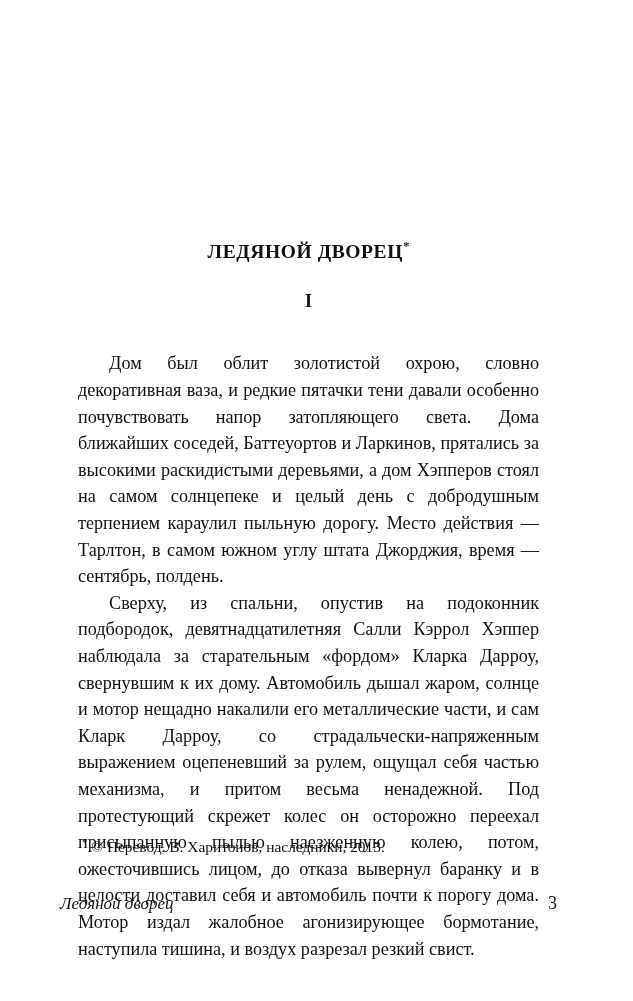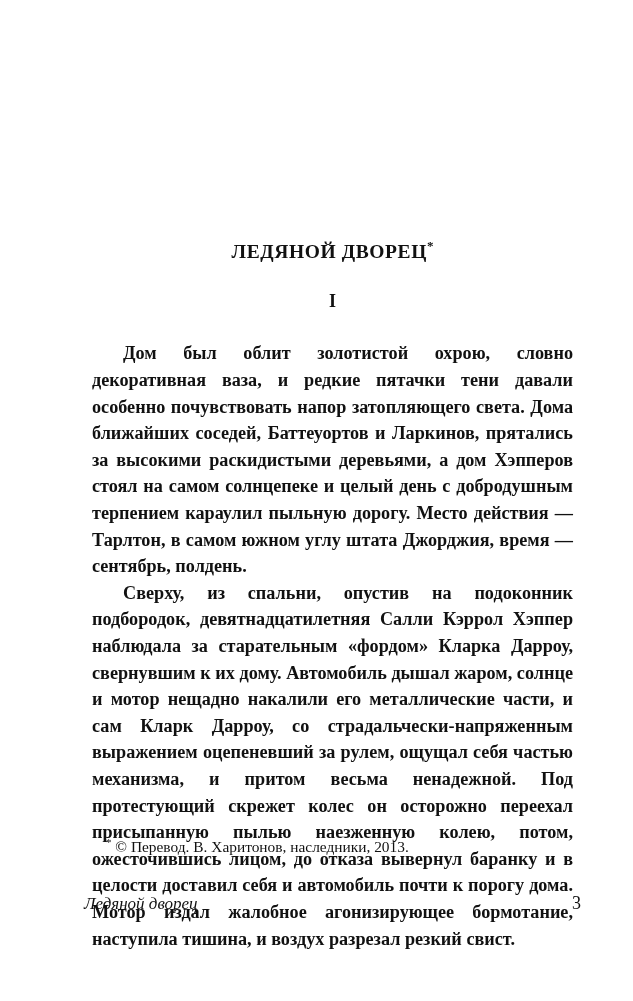--- a/index.html
+++ b/index.html
@@ -20,21 +20,21 @@
     position: absolute;
     left: 0;
     top: 0;
     width: 633px;
     height: 1001px;
     background: #ffffff;
   }
 
   .content {
     position: absolute;
-    left: 84px;
+    left: 60px;
     top: 0;
     width: 497px;
     height: 1001px;
   }
 
   .chapter-title {
     margin: 0;
     padding-top: 238px;
     text-align: center;
     font-size: 19.5px;
@@ -52,23 +52,22 @@
   .section-number {
     margin: 0;
     padding-top: 28px;
     text-align: center;
     font-size: 18px;
     font-weight: bold;
     line-height: 1.2;
   }
 
   .body-text {
-    margin: 8px;
+    margin: 18px;
     padding-top: 20px;
-    font-weight: bold;
   }
 
   .body-text p {
     margin: 0;
     font-size: 18.2px;
     line-height: 26.6px;
     text-align: justify;
     text-indent: 31px;
     hyphens: manual;
   }

